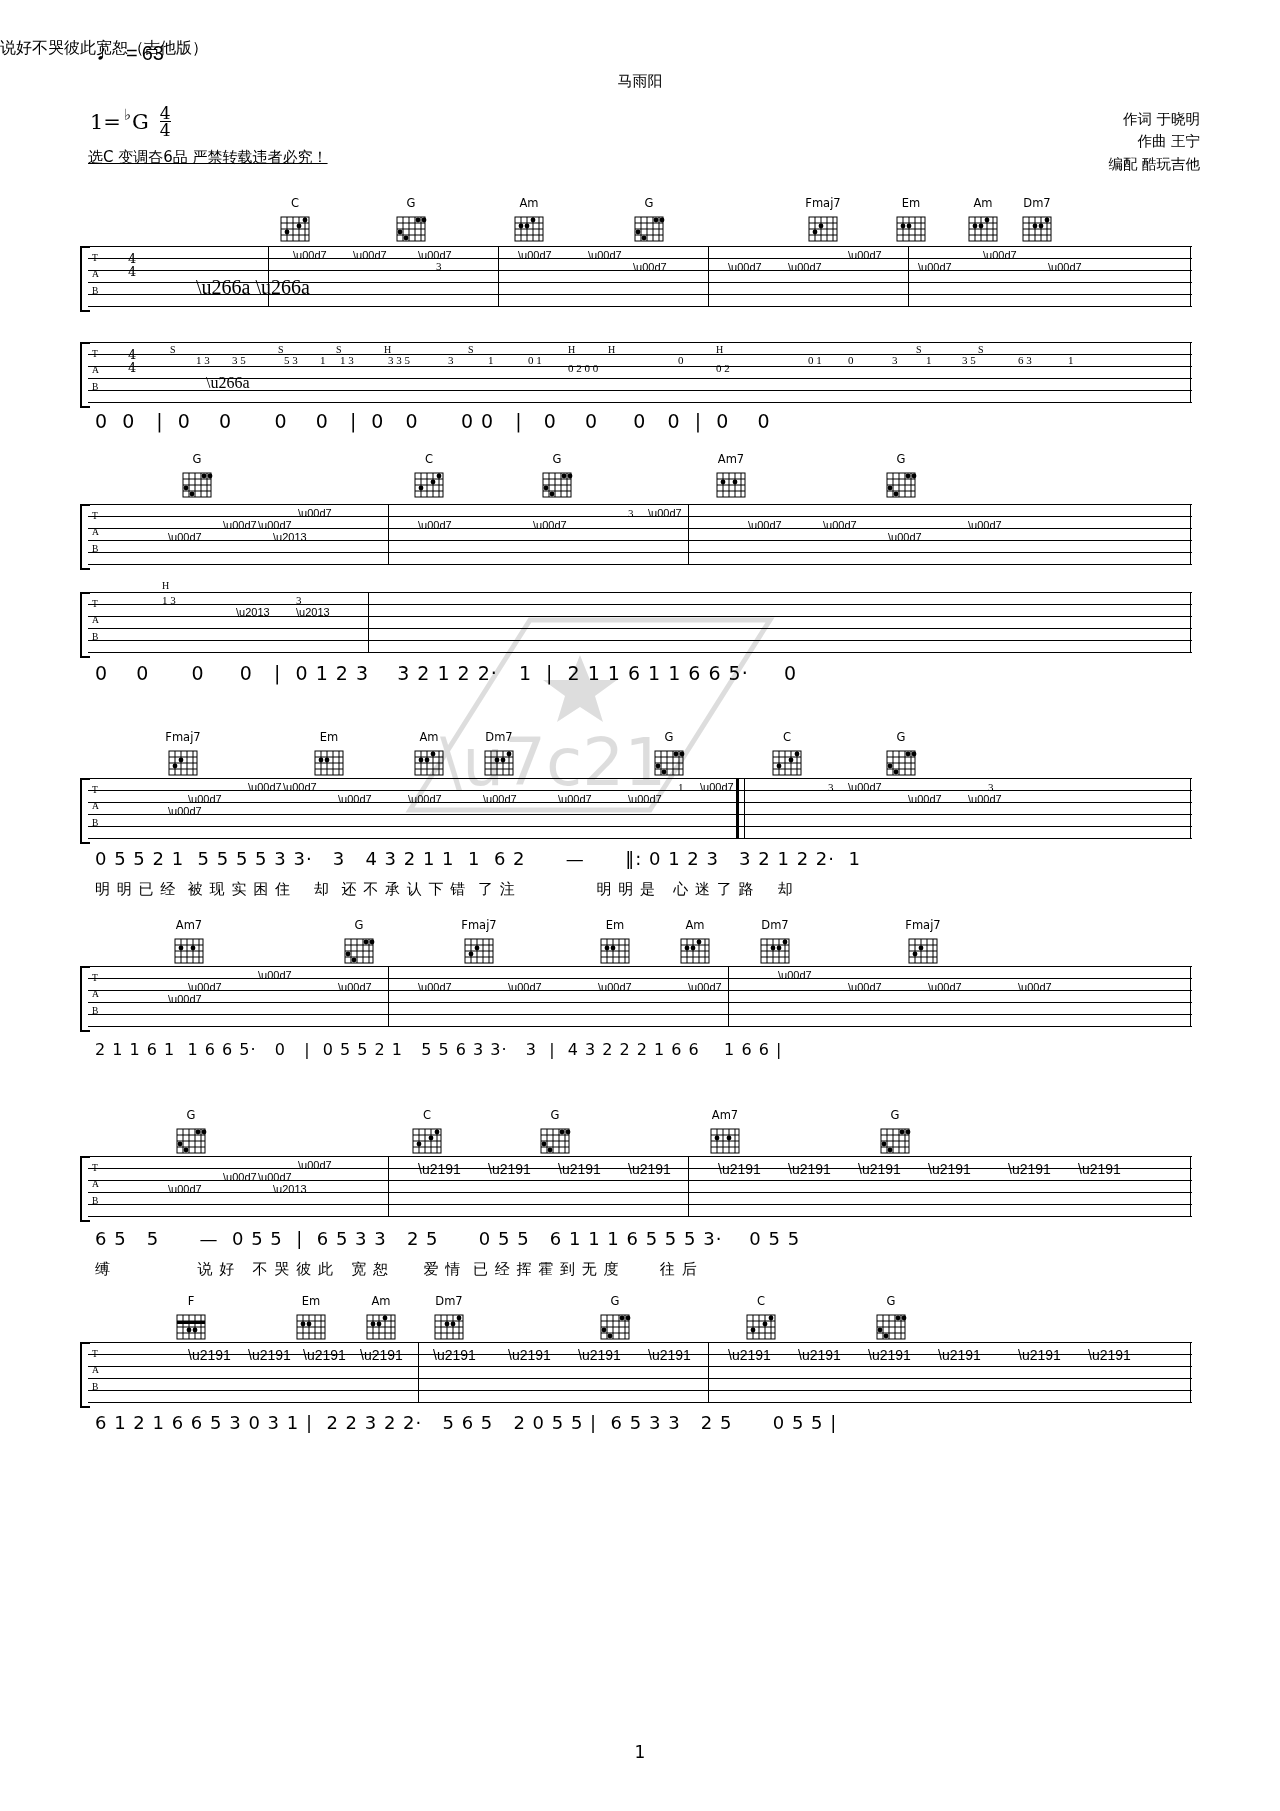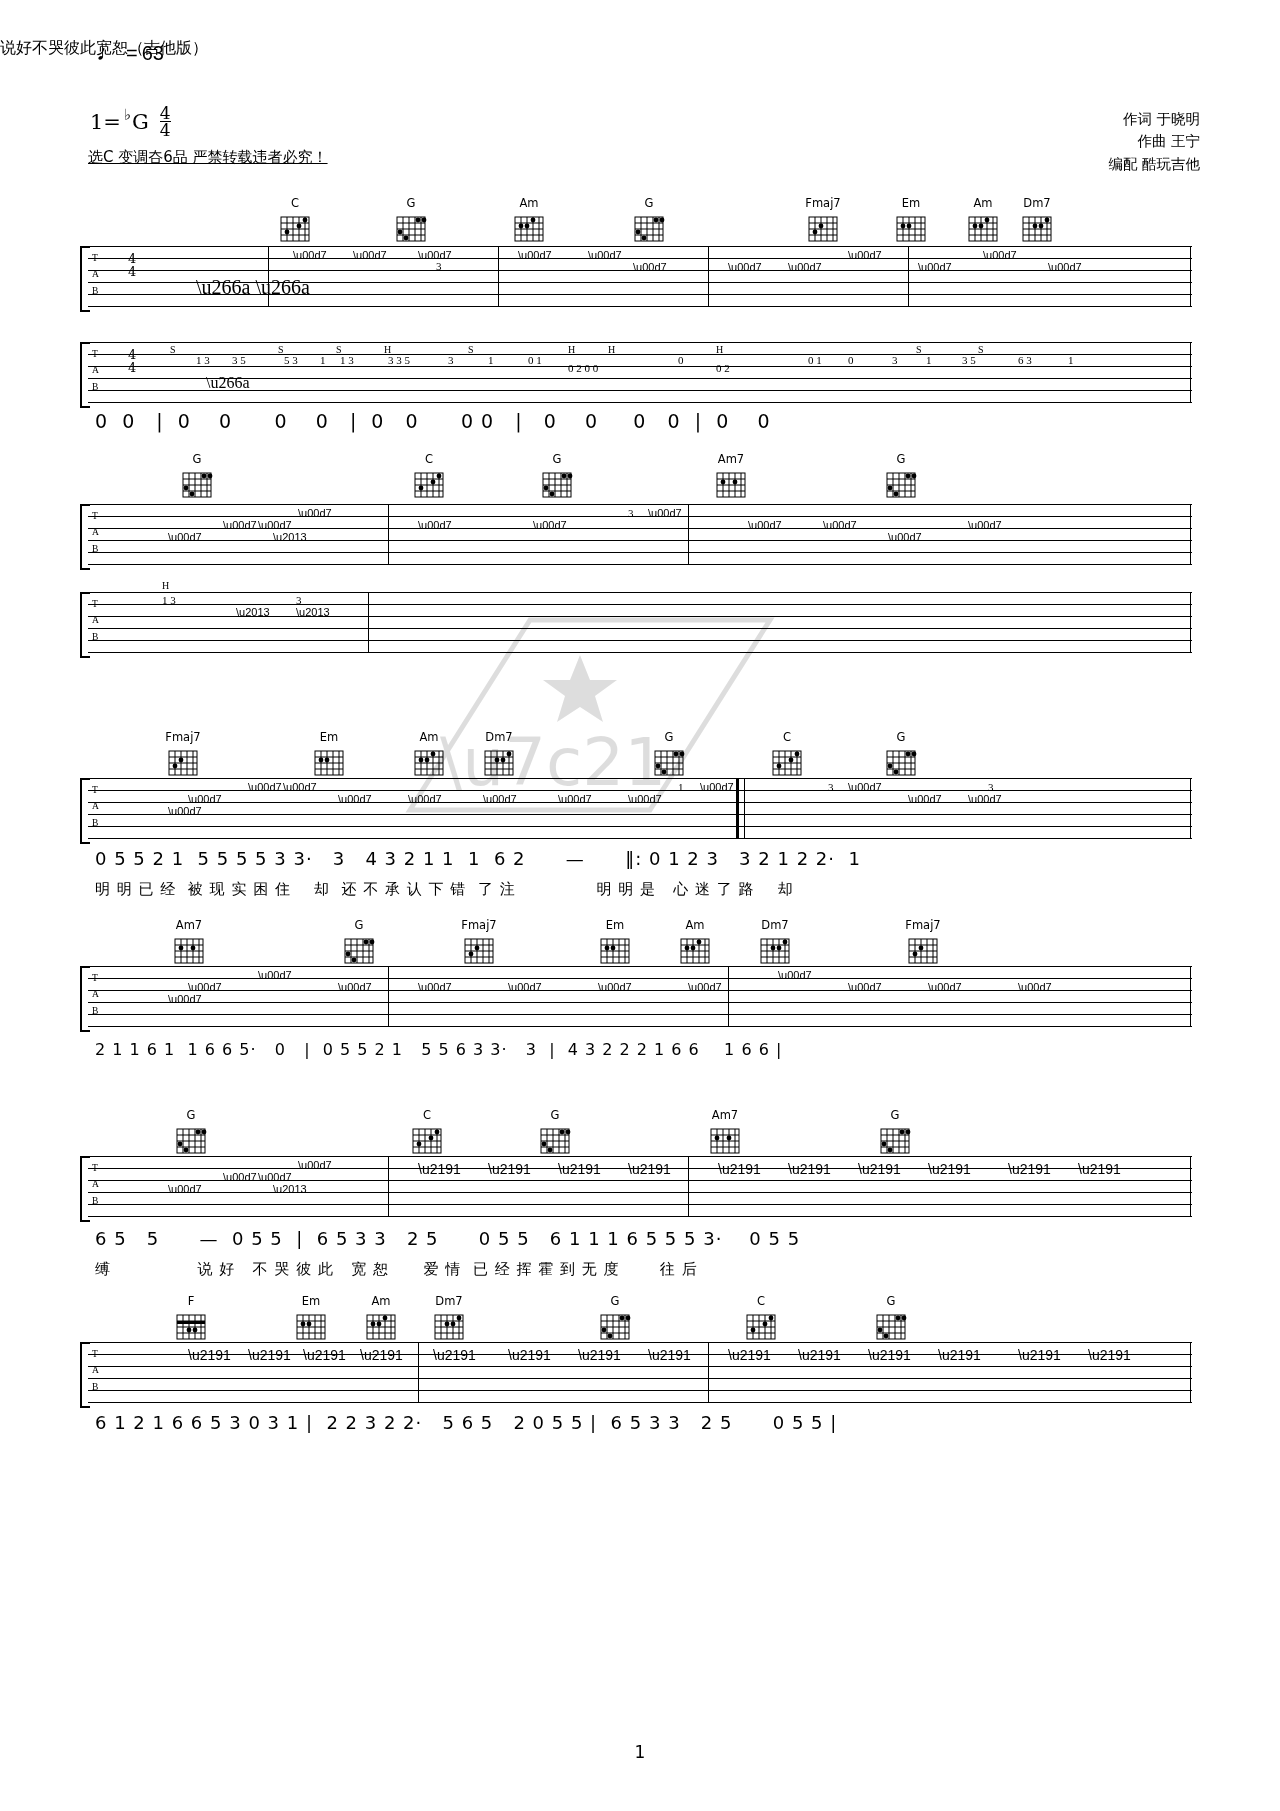--- a/index.html
+++ b/index.html
@@ -229,20 +229,21 @@
 
 <div class="sheet">
 
   <div class="tempo">
     <span class="note-glyph">♩</span>
     <span>=</span>
     <span>63</span>
   </div>
 
   <div class="title">说好不哭彼此宽恕（吉他版）</div>
+  <div class="subtitle">马雨阳</div>
 
   <div class="keysig">
     <span>1=</span>
     <span class="flat">♭</span>
     <span>G</span>
     <span class="meter">
       <span class="num">4</span>
       <span class="den">4</span>
     </span>
   </div>
@@ -608,20 +609,21 @@
       <div class="barline" style="left:280px;top:0;height:60px;"></div>
       <div class="barline" style="left:1102px;top:0;height:60px;"></div>
       <span class="marksym" style="left:74px;top:-12px;">H</span>
       <span class="tabnum" style="left:74px;top:2px;">1 3</span>
       <span class="tabnum" style="left:208px;top:2px;">3</span>
       <span class="xmark" style="left:148px;top:14px;">\u2013</span>
       <span class="xmark" style="left:208px;top:14px;">\u2013</span>
     </div>
   </div>
 
+  <div class="numrow" style="top:662px;left:95px;">0    0      0     0   |  0 1 2 3    3 2 1 2 2·   1  |  2 1 1 6 1 1 6 6 5·     0</div>
 
   <div class="system" style="top:730px;height:112px;">
     <div class="chord" style="left:72px;top:0;">
       <div class="cname">Fmaj7</div>
       <svg width="40" height="34" viewBox="0 0 40 34">
         <rect x="6" y="6" width="28" height="24" fill="none" stroke="#000" stroke-width="1"></rect>
         <line x1="6" y1="12" x2="34" y2="12" stroke="#000"></line>
           <line x1="6" y1="18" x2="34" y2="18" stroke="#000"></line>
         <line x1="6" y1="24" x2="34" y2="24" stroke="#000"></line>
         <line x1="12" y1="6" x2="12" y2="30" stroke="#000"></line>

